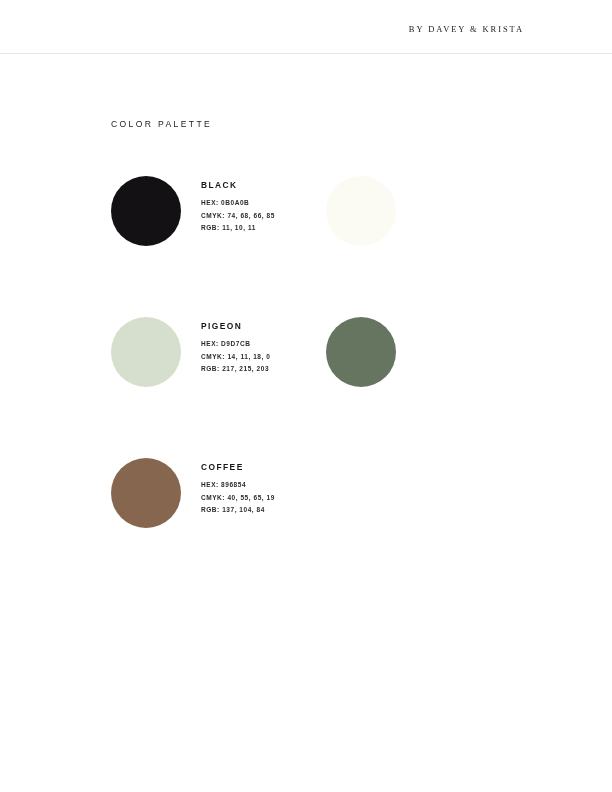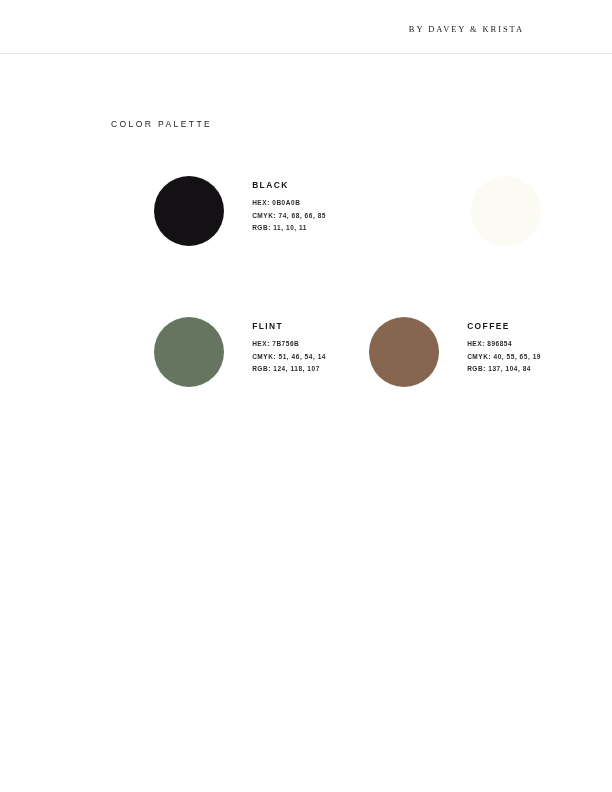--- a/index.html
+++ b/index.html
@@ -68,22 +68,21 @@
     top: 170px;
     width: 430px;
     display: grid;
     grid-template-columns: 215px 215px;
     grid-auto-rows: 141px;
   }
   .swatch-cell {
     position: relative;
     display: flex;
     align-items: flex-start;
-    gap: 12px;
-    justify-content: flex-end;
+    gap: 4px;
   }
   .swatch-circle {
     width: 70px;
     height: 70px;
     min-width: 70px;
     border-radius: 50%;
     margin-top: 0;
   }
   .swatch-info {
     padding-left: 16px;
@@ -126,27 +125,30 @@
           <div class="swatch-name">BLACK</div>
           <div class="swatch-line">HEX: 0B0A0B</div>
           <div class="swatch-line">CMYK: 74, 68, 66, 85</div>
           <div class="swatch-line">RGB: 11, 10, 11</div>
         </div>
       </div>
       <div class="swatch-cell">
         <div class="swatch-circle" style="background: rgb(252, 251, 243);"></div>
       </div>
       <div class="swatch-cell">
+        <div class="swatch-circle" style="background: rgb(214, 223, 205);"></div>
+        <div class="swatch-info">
+          <div class="swatch-name">PIGEON</div>
+          <div class="swatch-line">HEX: D9D7CB</div>
+          <div class="swatch-line">CMYK: 14, 11, 18, 0</div>
+          <div class="swatch-line">RGB: 217, 215, 203</div>
+        </div>
+      </div>
+      <div class="swatch-cell">
         <div class="swatch-circle" style="background: rgb(102, 117, 95);"></div>
-        <div class="swatch-info">
-          <div class="swatch-name">FLINT</div>
-          <div class="swatch-line">HEX: 7B756B</div>
-          <div class="swatch-line">CMYK: 51, 46, 54, 14</div>
-          <div class="swatch-line">RGB: 124, 118, 107</div>
-        </div>
       </div>
       <div class="swatch-cell">
         <div class="swatch-circle" style="background: rgb(134, 102, 79);"></div>
         <div class="swatch-info">
           <div class="swatch-name">COFFEE</div>
           <div class="swatch-line">HEX: 896854</div>
           <div class="swatch-line">CMYK: 40, 55, 65, 19</div>
           <div class="swatch-line">RGB: 137, 104, 84</div>
         </div>
       </div>

